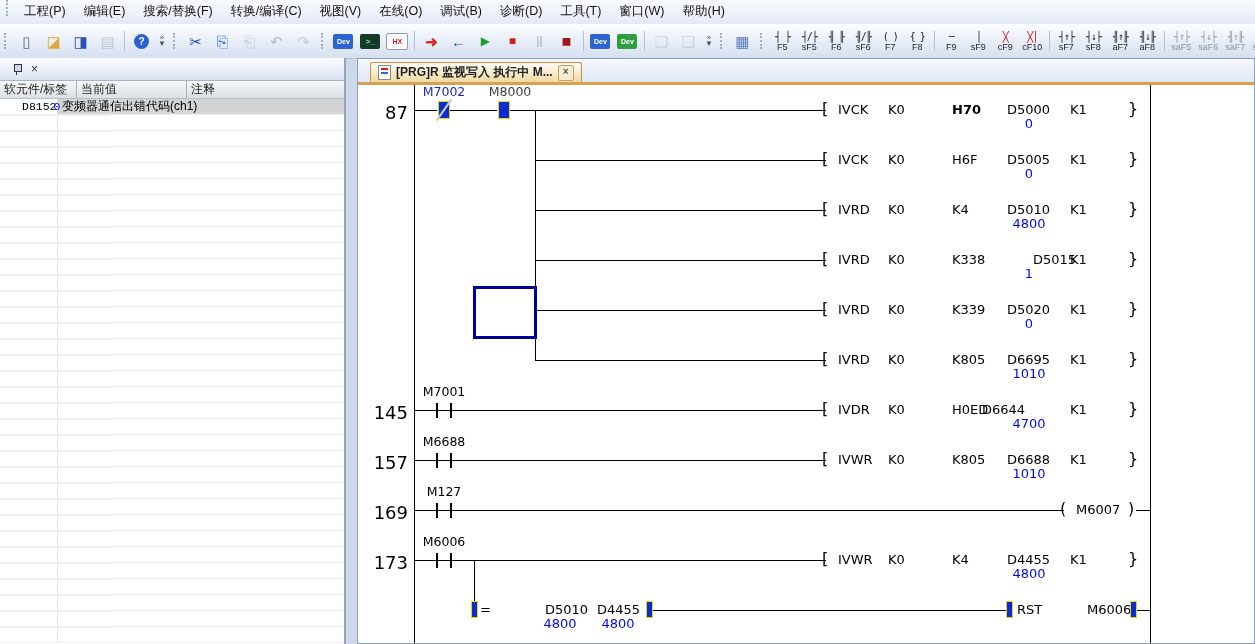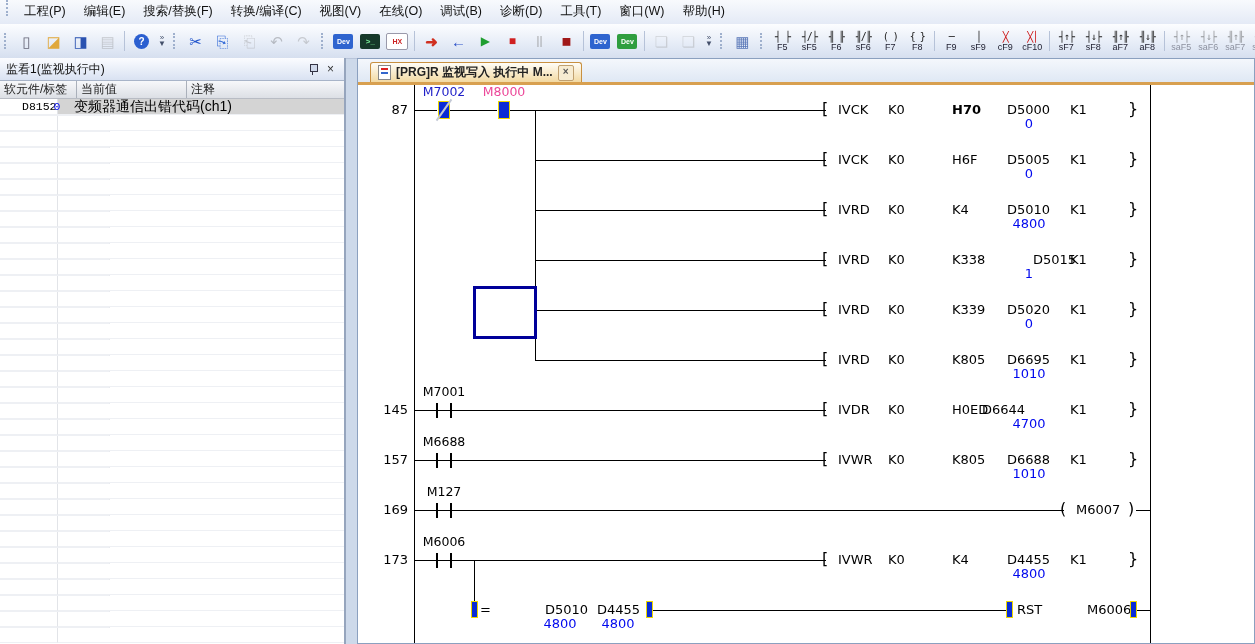--- a/index.html
+++ b/index.html
@@ -63,21 +63,21 @@
   #watch-header{height:17px;flex:none;display:flex;font-size:12px;color:#222;
     background:linear-gradient(#f7f8fa,#dcdfe5);border-bottom:1px solid #b8bcc4}
   .wcol{box-sizing:border-box;padding:0 4px;border-right:1px solid #aab0ba;overflow:hidden;white-space:nowrap}
   .wcol.c1{width:77px}.wcol.c2{width:110px}.wcol.c3{flex:1;border-right:none}
   #watch-rows{flex:1;overflow:hidden}
   .wrow{height:16px;display:flex;font-size:12px;color:#000}
   .wc{box-sizing:border-box;border-right:1px solid #e2e4e8;border-bottom:1px solid #eef0f4;
     overflow:hidden;white-space:nowrap;line-height:15px}
   .wc.dev{width:58px;padding-left:22px;font-family:"Liberation Mono",monospace;font-size:11.5px}
   .wc.val{width:110px;padding-left:5px;font-family:"Liberation Mono",monospace;font-size:11.5px}
-  .wc.com{flex:1;border-right:none;padding-left:16px;background:#d4d4d4;font-size:14px}
+  .wc.com{flex:1;border-right:none;padding-left:4px;background:#d4d4d4;font-size:12px}
   .wc.com.empty{background:#fff}
 
   
   #doc{position:absolute;top:58px;left:357px;right:0;bottom:0;background:#fff;
     border:1px solid #8ba0bf;display:flex;flex-direction:column;box-sizing:border-box}
   #tabbar{height:23px;flex:none;background:linear-gradient(#f4f7fc,#dfe8f4);
     border-bottom:3px solid #d8a050;display:flex;align-items:flex-end;padding-left:12px}
   #tab{display:flex;align-items:center;gap:5px;height:20px;box-sizing:border-box;
     background:linear-gradient(#fffdf7,#f2d9a2);border:1px solid #c89040;border-bottom:none;
     border-radius:3px 3px 0 0;padding:2px 7px;font-size:12px;font-weight:bold;color:#222}
@@ -87,21 +87,21 @@
   #tab-close{width:14px;height:14px;border:1px solid #c0a070;background:#f7ecd2;color:#555;
     font-size:10px;line-height:12px;text-align:center;border-radius:2px}
 
   
   #ladder-canvas{position:relative;flex:1;background:#fff;overflow:hidden;
     font-family:"DejaVu Sans",sans-serif}
   .wire{position:absolute;background:#000}
   .wh{height:1px}.wv{width:1px}
   .lt{position:absolute;font-size:13px;line-height:16px;white-space:pre;color:#000}
   .brk{font-size:16px;line-height:18px}
-  .num{position:absolute;font-size:13px;color:#000;text-align:right;width:40px}
+  .num{position:absolute;font-size:18px;color:#000;text-align:right;width:40px}
   .clbl{position:absolute;font-size:12.5px;text-align:center;width:80px;color:#000}
   .val{position:absolute;font-size:13px;color:#0008ee;text-align:center;width:70px}
   .conbox{position:absolute;width:12px;height:18px;background:#0a2cd6;
     border:1px solid #ecd800;box-sizing:border-box}
   .bluebrk{position:absolute;width:7px;height:17px;background:#0a2cd6;
     border:1px solid #ecd800;box-sizing:border-box}
   .cbar{position:absolute;width:2px;height:15px;background:#000}
   .slash{position:absolute;width:26px;height:2px;background:#c4c9d6;transform:rotate(-55deg)}
   .cursor{position:absolute;border:3px solid #000099;background:transparent}
 </style>
@@ -297,21 +297,20 @@
       </div>
       <div class="lbtn disabled">
         <span class="s">╢↓╟</span>
         <span class="l">saF8</span>
       </div>
     </div>
   </div>
 
 <div id="watch">
   <div id="watch-title">
-    <span class="t">监看1(监视执行中)</span>
     <span class="wt-btn">
       <span class="pin">
           <i class="ph"></i>
           <i class="ps"></i>
         </span>
     </span>
     <span class="wt-btn">×</span>
   </div>
   <div id="watch-header">
     <div class="wcol c1">软元件/标签</div>
@@ -504,21 +503,21 @@
     </div>
   </div>
   <div id="ladder-canvas">
       <div class="wire wv" style="left: 56px; top: 0px; height: 559px;"></div>
       <div class="wire wv" style="left: 792px; top: 0px; height: 559px;"></div>
       <div class="num" style="left: 10px; top: 17px; width: 40px;">87</div>
       <div class="clbl" style="left: 46px; top: -1px; color: rgb(31, 31, 200);">M7002</div>
       <div class="wire wh" style="left: 56px; top: 25px; width: 23px;"></div>
       <div class="conbox" style="left: 80px; top: 16px;"></div>
       <div class="slash" style="left: 73px; top: 24px;"></div>
-      <div class="clbl" style="left: 106px; top: -1px; color: #ec4899;">M8000</div>
+      <div class="clbl" style="left: 112px; top: -1px; color: #404040;">M8000</div>
       <div class="wire wh" style="left: 92px; top: 25px; width: 47px;"></div>
       <div class="conbox" style="left: 140px; top: 16px;"></div>
       <div class="wire wh" style="left: 152px; top: 25px; width: 25px;"></div>
       <div class="wire wv" style="left: 177px; top: 25px; height: 250px;"></div>
       <div class="wire wh" style="left: 177px; top: 25px; width: 291px;"></div>
       <div class="lt brk" style="left: 464px; top: 15px;">[</div>
       <div class="lt" style="left: 480px; top: 17px;">IVCK</div>
       <div class="lt" style="left: 530px; top: 17px;">K0</div>
       <div class="lt" style="left: 594px; top: 17px; font-weight: bold;">H70</div>
       <div class="lt" style="left: 649px; top: 17px;">D5000</div>

